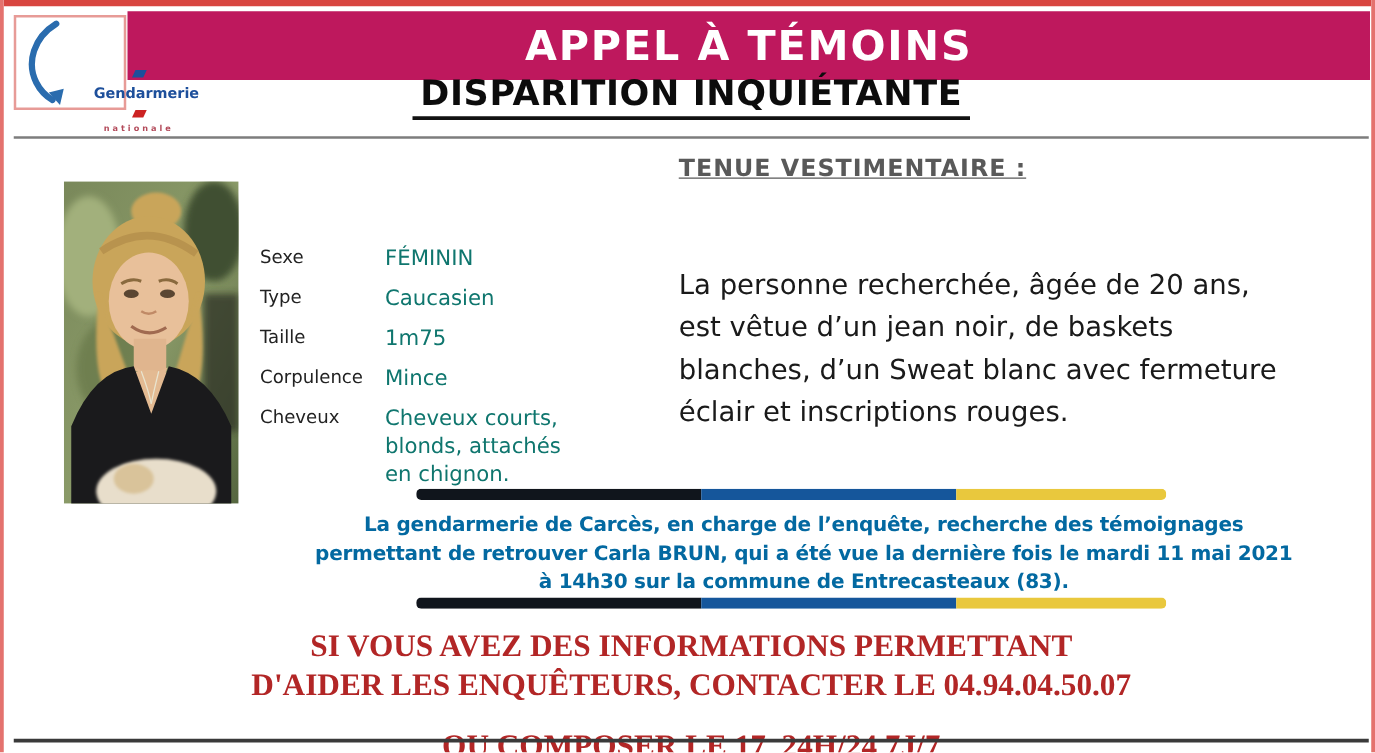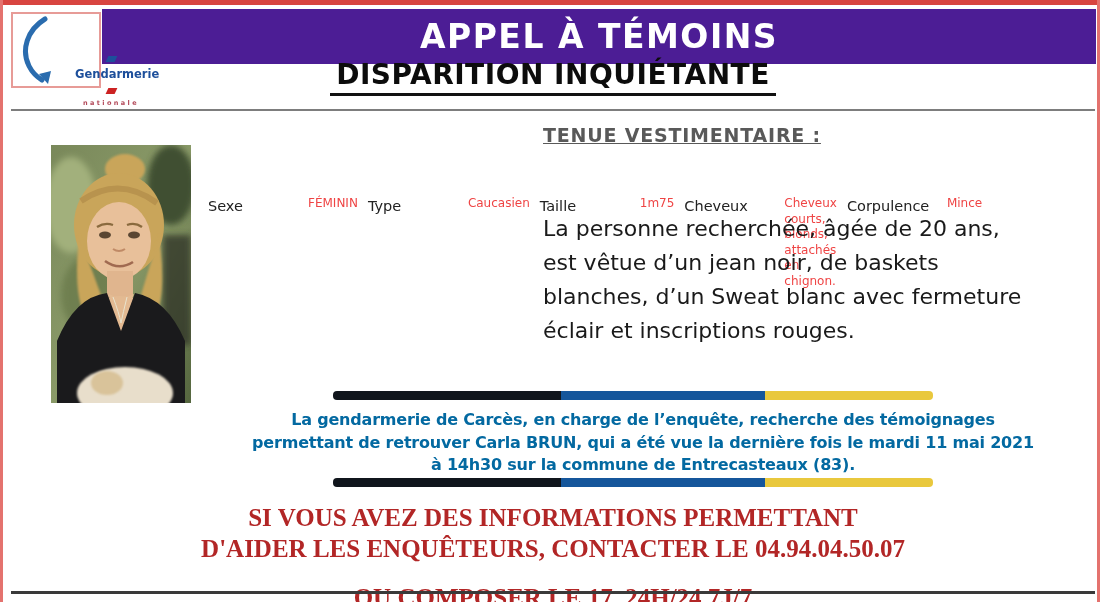--- a/index.html
+++ b/index.html
@@ -4,21 +4,21 @@
 <style>
   html,body{margin:0;padding:0;background:#fff;}
   .poster{
     position:relative;width:1100px;height:602px;background:#ffffff;
     font-family:"DejaVu Sans",sans-serif;overflow:hidden;box-sizing:border-box;
     border-left:3px solid #e4726e;border-right:3px solid #e4726e;
   }
   .top-border{position:absolute;left:0;top:0;width:100%;height:5px;background:#d84540;}
   
   .banner{
-    position:absolute;left:99px;top:9px;width:994px;height:55px;background:#4c1d95;
+    position:absolute;left:99px;top:9px;width:994px;height:55px;background:#be185d;
     display:flex;align-items:center;justify-content:center;
   }
   .banner-title{
     color:#ffffff;font-size:33px;font-weight:bold;letter-spacing:1.5px;
     font-family:"DejaVu Sans",sans-serif;
   }
   
   .logo-box{
     position:absolute;left:8px;top:12px;width:90px;height:76px;background:#ffffff;
     border:2px solid #e79b97;z-index:3;box-sizing:border-box;
@@ -42,24 +42,24 @@
     border-bottom:3px solid #111;padding:0 6px 2px 6px;
   }
   .divider{position:absolute;left:8px;top:109px;width:1084px;height:2px;background:#7d7d7d;}
   
   .photo{position:absolute;left:48px;top:145px;width:140px;height:258px;overflow:hidden;}
   
   .info-heading{
     position:absolute;left:205px;top:140px;width:295px;
     color:#595959;font-size:19px;font-weight:bold;letter-spacing:0.8px;line-height:1.18;
   }
-  .fields{position:absolute;left:205px;top:196px;width:330px;display:flex;flex-direction:row;gap:10px;}
+  .fields{position:absolute;left:205px;top:196px;width:330px;display:flex;flex-direction:column;gap:10px;}
   .field-row{display:flex;align-items:flex-start;}
   .field-label{width:100px;flex:0 0 100px;font-size:14.5px;color:#222;padding-top:2px;}
-  .field-value{font-size:12px;color:#ef4444;white-space:pre-line;line-height:1.3;}
+  .field-value{font-size:17px;color:#0f766e;white-space:pre-line;line-height:1.3;}
   
   .clothing-heading{
     position:absolute;left:540px;top:124px;
     color:#595959;font-size:19px;font-weight:bold;letter-spacing:0.8px;text-decoration:underline;
   }
   .clothing-desc{
     position:absolute;left:540px;top:212px;width:492px;
     font-size:22px;color:#1a1a1a;line-height:1.55;
   }
   
@@ -164,29 +164,29 @@
     </div>
     <div class="field-row">
       <div class="field-label">Type</div>
       <div class="field-value">Caucasien</div>
     </div>
     <div class="field-row">
       <div class="field-label">Taille</div>
       <div class="field-value">1m75</div>
     </div>
     <div class="field-row">
+      <div class="field-label">Corpulence</div>
+      <div class="field-value">Mince</div>
+    </div>
+    <div class="field-row">
       <div class="field-label">Cheveux</div>
       <div class="field-value">Cheveux courts,
 blonds, attachés
 en chignon.</div>
     </div>
-    <div class="field-row">
-      <div class="field-label">Corpulence</div>
-      <div class="field-value">Mince</div>
-    </div>
   </div>
 
   <div class="clothing-heading">TENUE VESTIMENTAIRE :</div>
   <div class="clothing-desc">La personne recherchée, âgée de 20 ans, est vêtue d’un jean noir, de baskets blanches, d’un Sweat blanc avec fermeture éclair et inscriptions rouges.</div>
 
   <div class="flag-bar bar1">
     <div class="seg-black"></div>
     <div class="seg-blue"></div>
     <div class="seg-yellow"></div>
   </div>

